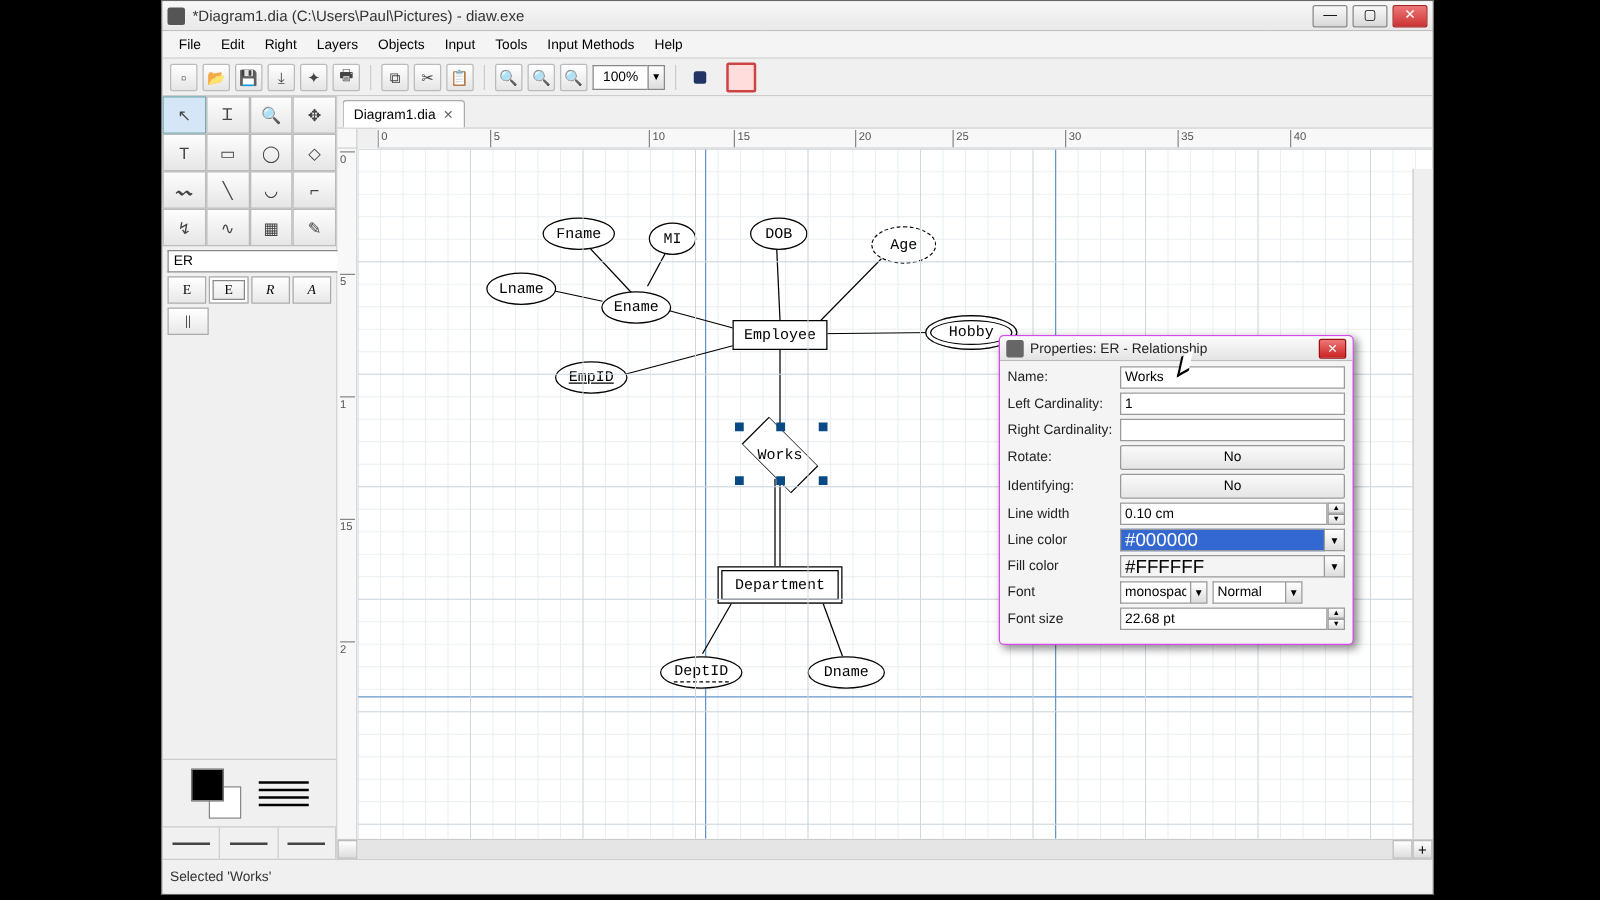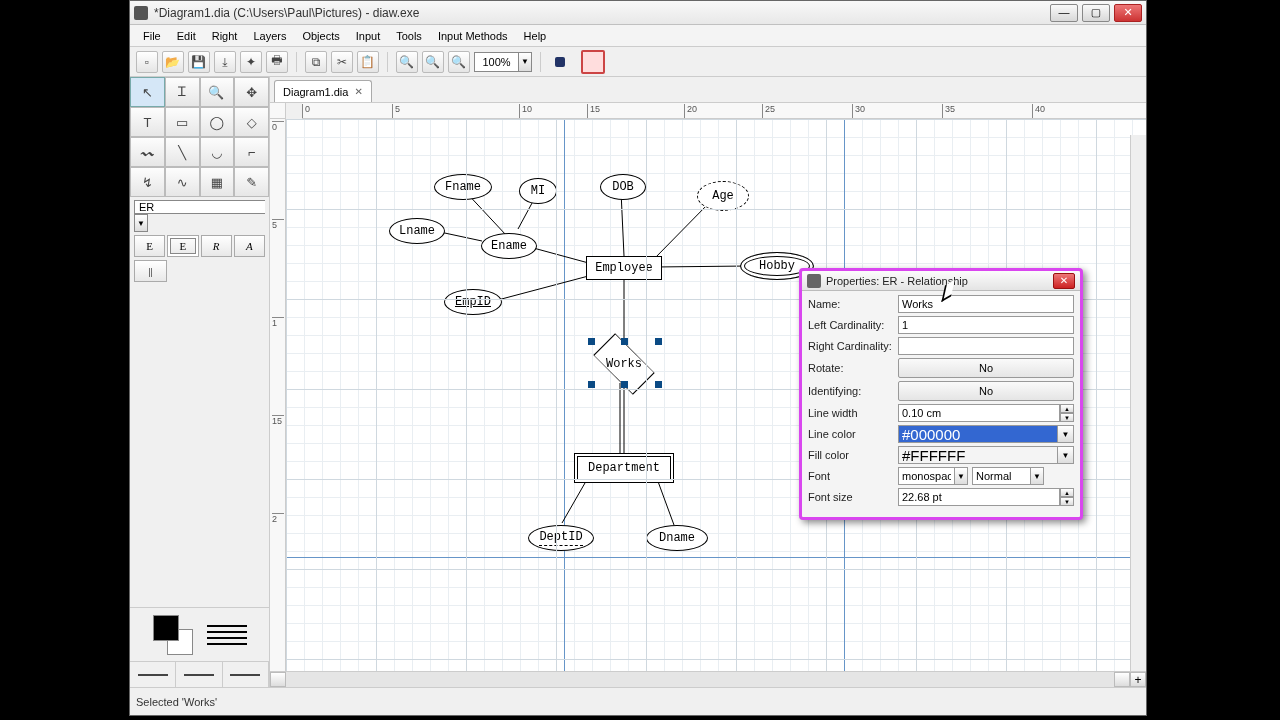--- a/index.html
+++ b/index.html
@@ -76,21 +76,21 @@
     border-right:1px solid #ccc;
     display:flex;
     flex-direction:column;
   }
   .tool-row { display:flex; }
   .tool-btn {
     flex:1; height:30px; border:1px solid #bbb; background:linear-gradient(#fdfdfd,#e6e6e6);
     display:flex;align-items:center;justify-content:center; font-size:13px; color:#444;
   }
   .tool-btn.active { background:#d5e7f7; border-color:#7aa;}
-  .sheet-combo { margin:3px 4px; display:flex;flex-direction:column;}
+  .sheet-combo { margin:3px 4px; display:flex;}
   .sheet-combo input { flex:1; height:18px; border:1px solid #888; border-right:none; font-size:11px; padding:0 4px;}
   .sheet-combo .dd { width:14px; height:18px; border:1px solid #888; background:linear-gradient(#fff,#ddd); font-size:8px; display:flex;align-items:center;justify-content:center;}
   .sheet-row { display:flex; padding:0 4px; gap:2px; margin-bottom:3px;}
   .sheet-btn { flex:1; height:22px; border:1px solid #aaa; background:linear-gradient(#fff,#e8e8e8); font-family:serif; font-size:11px; display:flex;align-items:center;justify-content:center;}
   .colors-row { margin-top:auto; height:54px; display:flex; align-items:center; justify-content:center; gap:14px; border-top:1px solid #ccc; padding:6px;}
   .fgbg { position:relative; width:40px; height:40px;}
   .fgbg .fg { position:absolute; left:0; top:0; width:26px; height:26px; background:#000; border:1px solid #888;}
   .fgbg .bg { position:absolute; right:0; bottom:0; width:26px; height:26px; background:#fff; border:1px solid #888;}
   .lines-sample { display:flex; flex-direction:column; gap:4px;}
   .lines-sample div { width:40px; height:2px; background:#000;}
@@ -152,21 +152,21 @@
   .scroll-v { position:absolute; right:0; top:16px; bottom:0; width:16px; background:#efefef; border-left:1px solid #ccc;}
   .status-bar { height:28px; background:#f0f0f0; border-top:1px solid #ccc; padding:0 6px; font-size:11px; display:flex; align-items:center; color:#333;}
 
   
   .dialog {
     position:absolute;
     left: 799px;
     top: 268px;
     width: 284px;
     background:#f4f4f4;
-    border:3px solid #d946ef;
+    border:1px solid #d946ef;
     box-shadow: 3px 3px 7px rgba(0,0,0,0.45);
     border-radius:4px;
     z-index:50;
   }
   .dlg-title {
     height:20px; display:flex; align-items:center; padding:0 5px;
     background:linear-gradient(#fcfcfc,#e4e4e4);
     border-bottom:1px solid #bbb;
     border-radius:4px 4px 0 0;
   }

